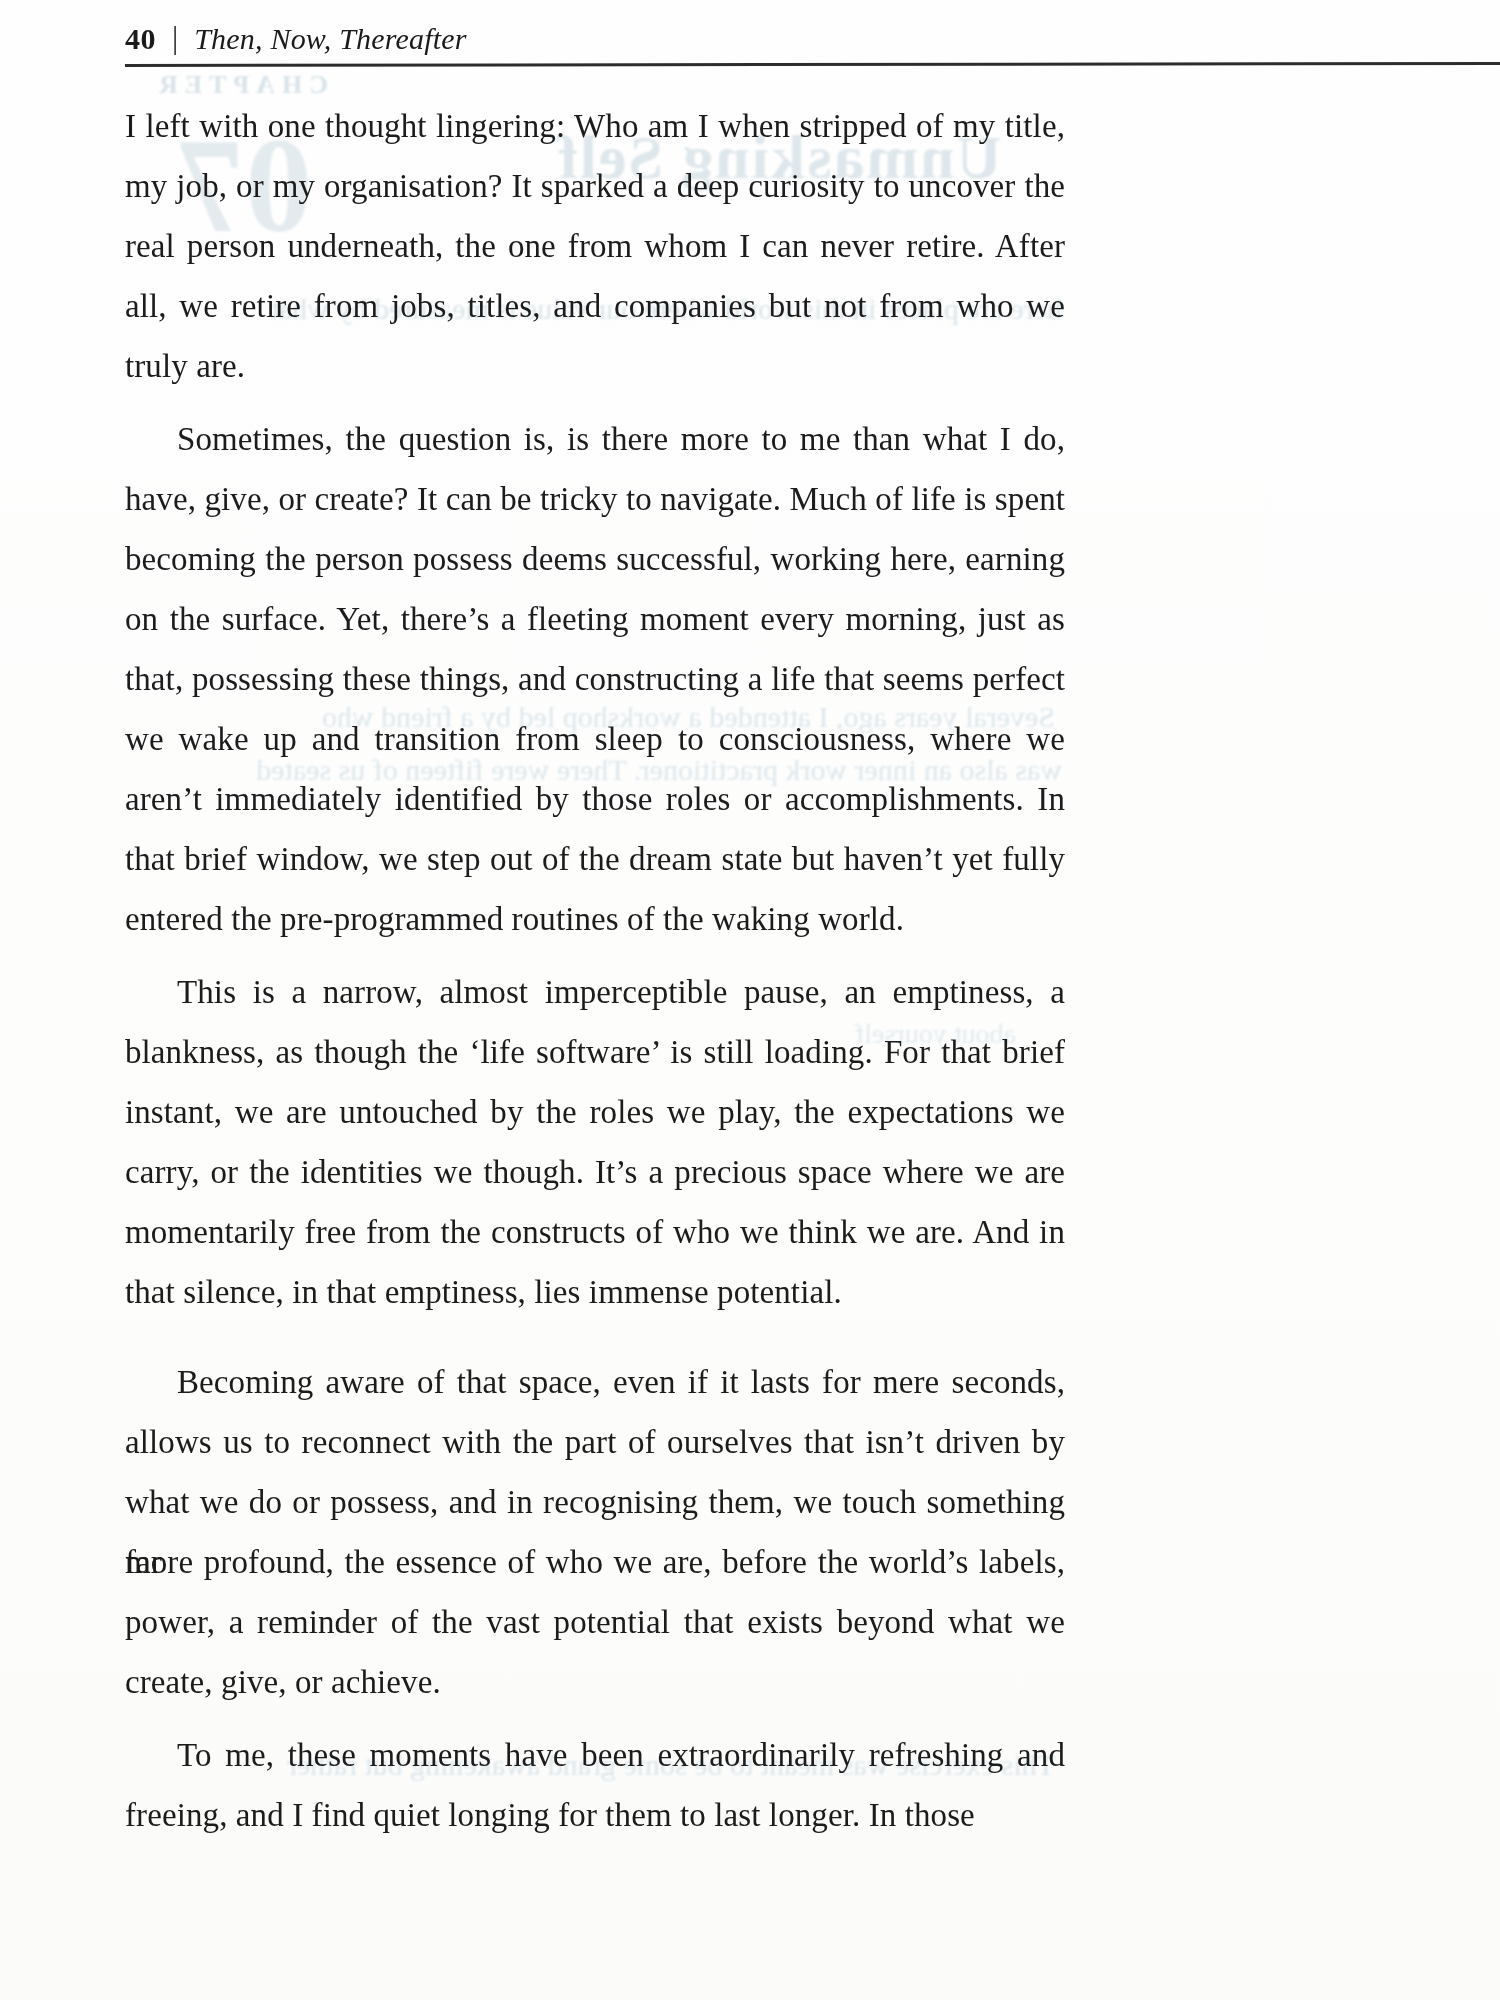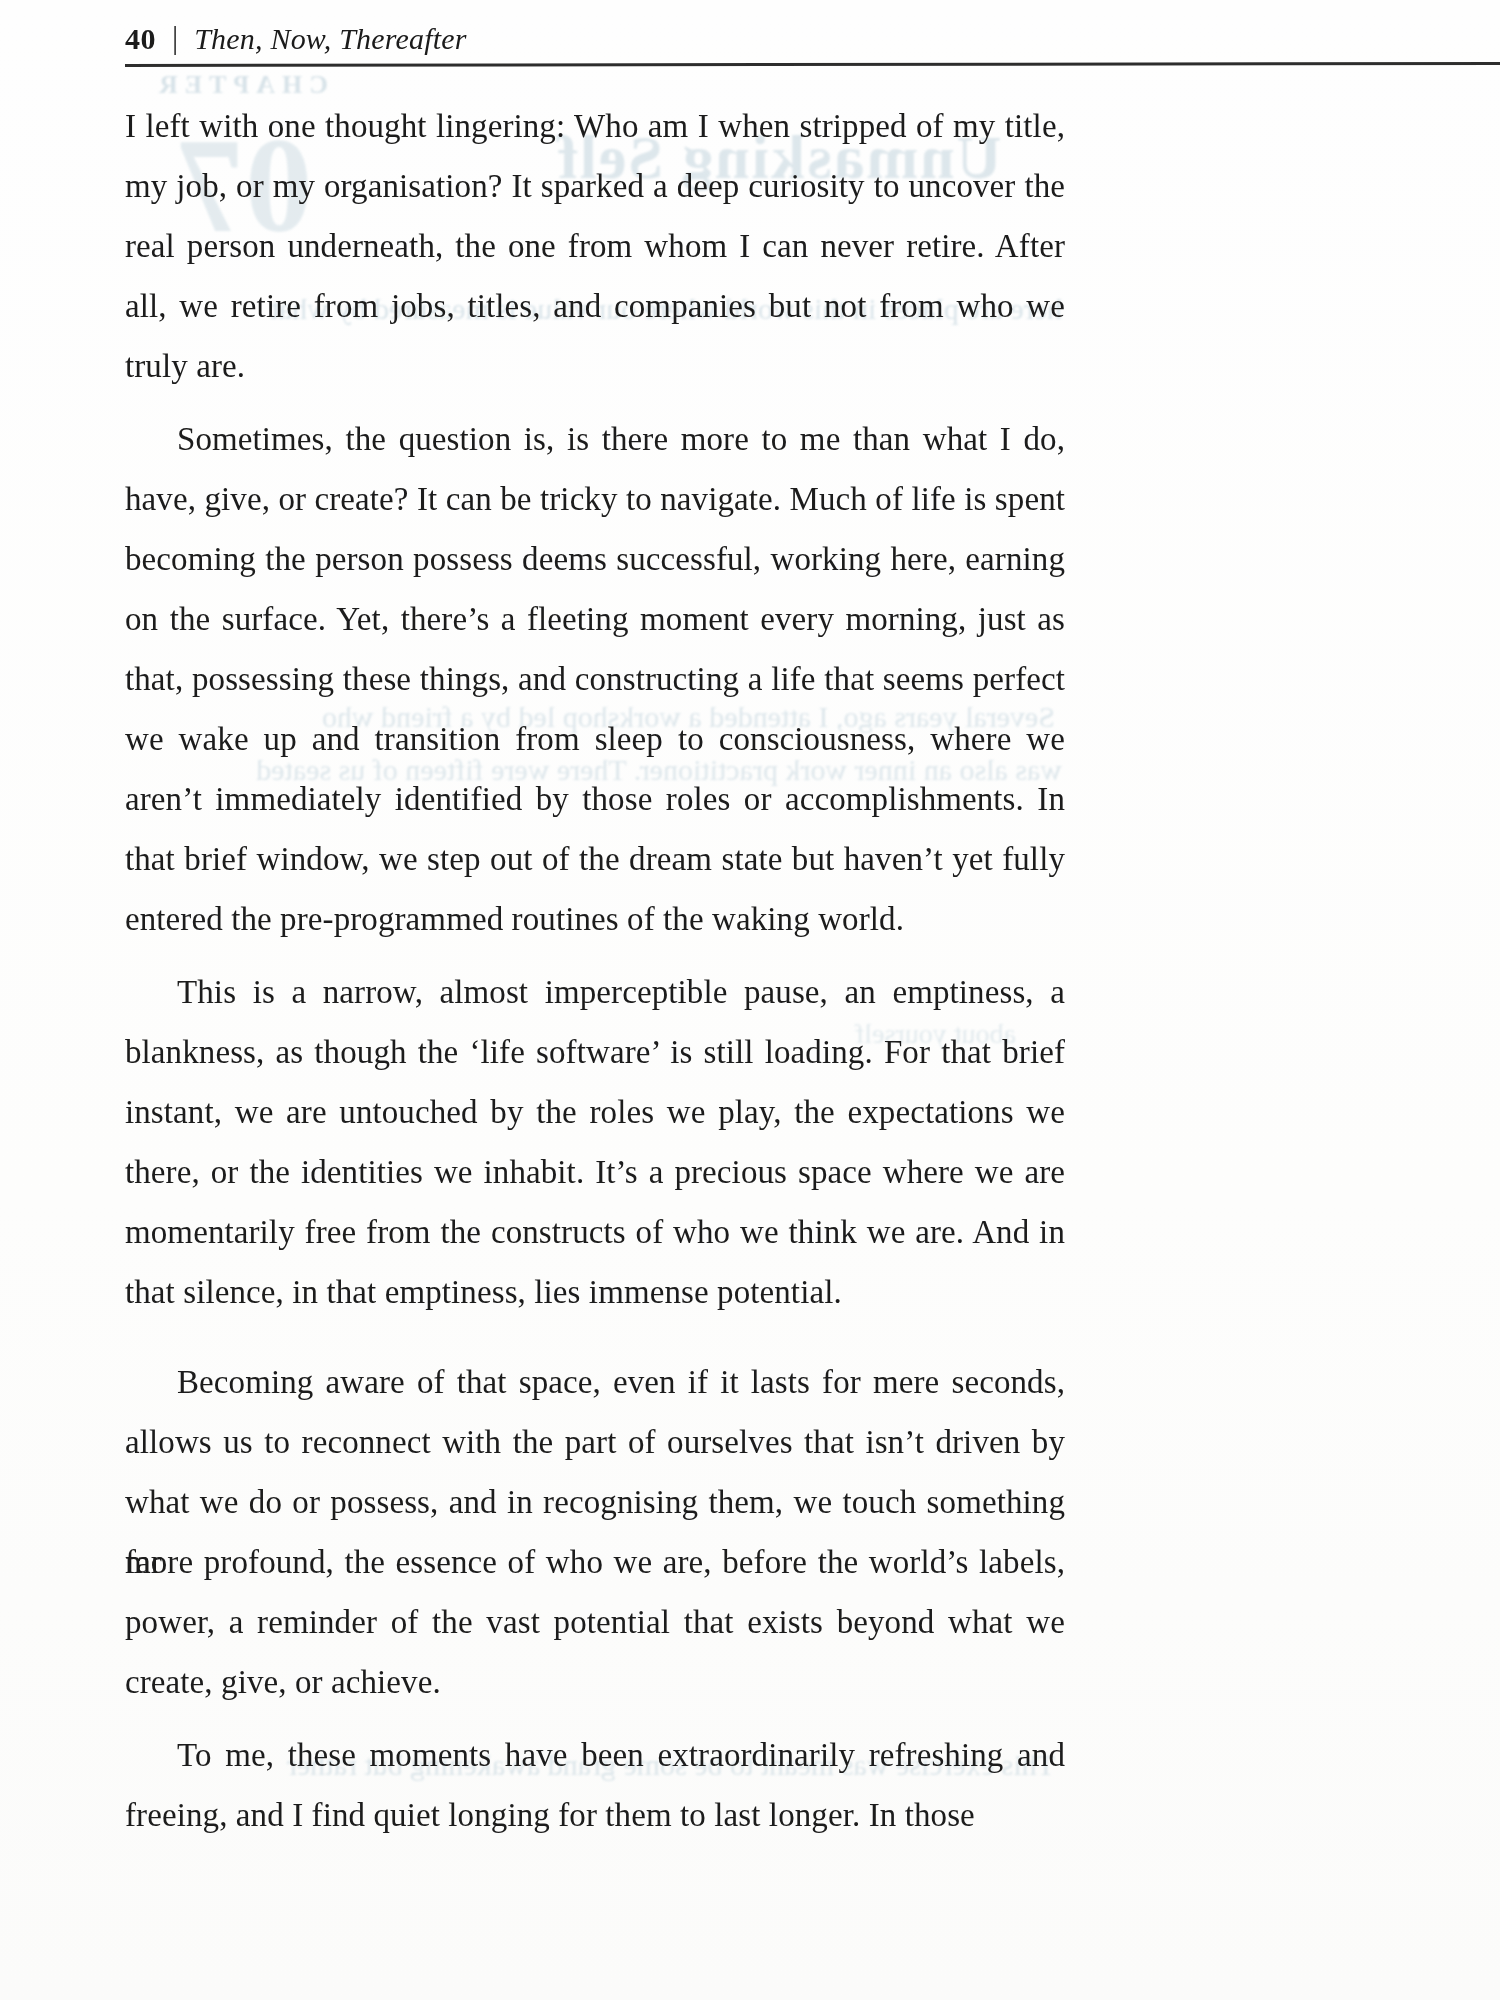--- a/index.html
+++ b/index.html
@@ -112,21 +112,21 @@
         <div class="line">that, possessing these things, and constructing a life that seems perfect</div>
         <div class="line">we wake up and transition from sleep to consciousness, where we</div>
         <div class="line">aren’t immediately identified by those roles or accomplishments. In</div>
         <div class="line">that brief window, we step out of the dream state but haven’t yet fully</div>
         <div class="line last">entered the pre-programmed routines of the waking world.</div>
       </div>
       <div class="para indent">
         <div class="line">This is a narrow, almost imperceptible pause, an emptiness, a</div>
         <div class="line">blankness, as though the ‘life software’ is still loading. For that brief</div>
         <div class="line">instant, we are untouched by the roles we play, the expectations we</div>
-        <div class="line">there, or the identities we inhabit. It’s a precious space where we are</div>
+        <div class="line">carry, or the identities we though. It’s a precious space where we are</div>
         <div class="line">momentarily free from the constructs of who we think we are. And in</div>
         <div class="line last">that silence, in that emptiness, lies immense potential.</div>
       </div>
       <div class="para indent extra">
         <div class="line">Becoming aware of that space, even if it lasts for mere seconds,</div>
         <div class="line">allows us to reconnect with the part of ourselves that isn’t driven by</div>
         <div class="line">what we do or possess, and in recognising them, we touch something far</div>
         <div class="line">more profound, the essence of who we are, before the world’s labels,</div>
         <div class="line">power, a reminder of the vast potential that exists beyond what we</div>
         <div class="line last">create, give, or achieve.</div>

